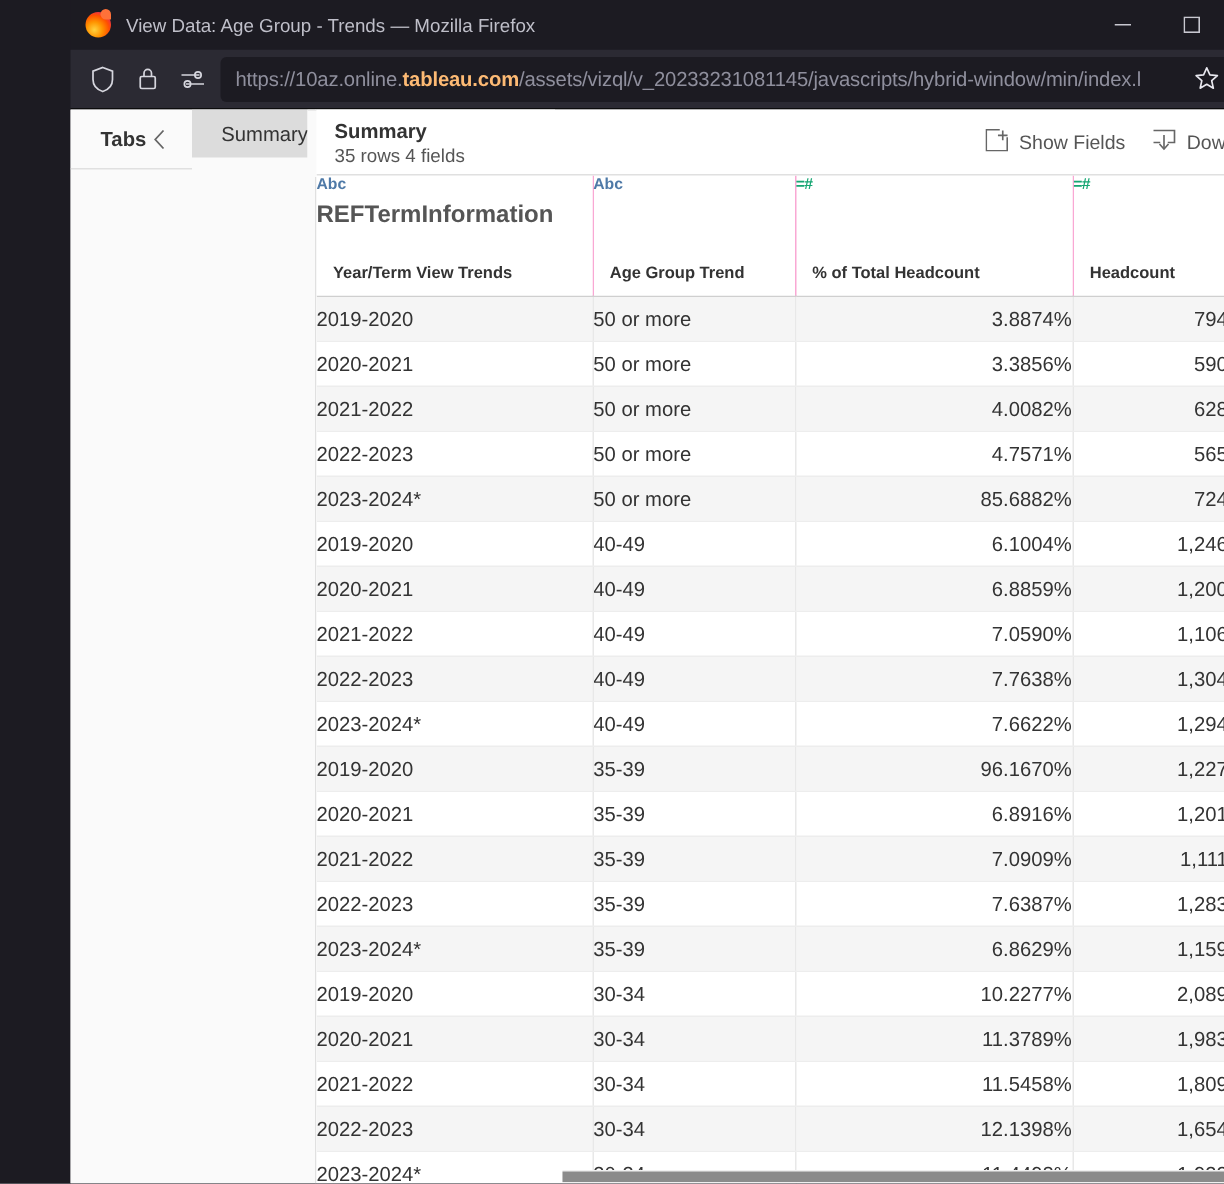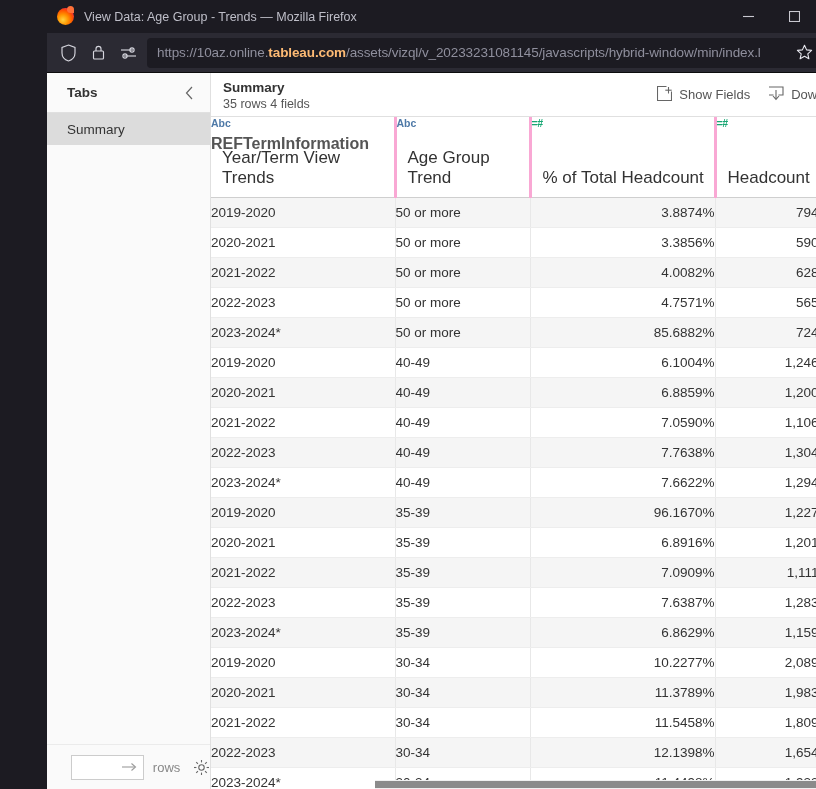--- a/index.html
+++ b/index.html
@@ -72,21 +72,21 @@
     display: flex;
     position: relative;
     overflow: hidden;
   }
 
   
   .tabspane {
     width: 164px; flex: 0 0 164px;
     background: #fafafa;
     border-right: 1px solid #e0e0e0;
-    display: flex; flex-direction: column;
+    display: flex; 
     position: relative;
   }
   .tabs-head {
     height: 40px; flex: 0 0 40px;
     display: flex; align-items: center;
     padding: 0 12px 0 20px;
     border-bottom: 1px solid #e0e0e0;
   }
   .tabs-title { font-size: 13.5px; font-weight: 700; color: #333333; flex: 1 1 auto; }
   .collapse-btn { width: 18px; height: 18px; display: flex; align-items: center; justify-content: center; }
@@ -134,33 +134,33 @@
   .head-actions { display: flex; align-items: center; gap: 18px; text-align: right; }
   .head-btn { display: flex; align-items: center; gap: 7px; font-size: 13px; color: #555555; }
 
   .tablewrap { flex: 1 1 auto; overflow: hidden; position: relative; }
   table.grid { border-collapse: collapse; table-layout: fixed; width: 640px; }
   table.grid th, table.grid td { padding: 0; }
 
   th.colhead {
     height: 80px;
     vertical-align: top;
-    border-right: 3px solid #f9a8d4;
+    border-right: 1px solid #f9a8d4;
     border-bottom: 1px solid #cfcfcf;
     background: #ffffff;
     text-align: left;
     padding: 10px 11px 0 11px;
     position: relative;
   }
   th.colhead.num { text-align: left; }
   .typeicon { font-size: 10.5px; font-family: "Liberation Sans", sans-serif; line-height: 12px; height: 14px; }
   .typeicon.abc { color: #4e79a7; }
   .typeicon.hash { color: #17a673; font-weight: 700; letter-spacing: -0.5px; }
   .colsource { font-size: 16px; color: #555555; margin-top: 6px; line-height: 14px; height: 16px; }
-  .colname { font-size: 17px; font-weight: 400; color: #333333; position: absolute; bottom: 9px; left: 11px; }
+  .colname { font-size: 11px; font-weight: 700; color: #333333; position: absolute; bottom: 9px; left: 11px; }
   th.colhead.num .colname { left: 11px; }
 
   td.cell {
     height: 30px;
     font-size: 13.5px; color: #333333;
     border-right: 1px solid #e8e8e8;
     padding: 0 11px;
     white-space: nowrap;
     overflow: hidden;
   }

